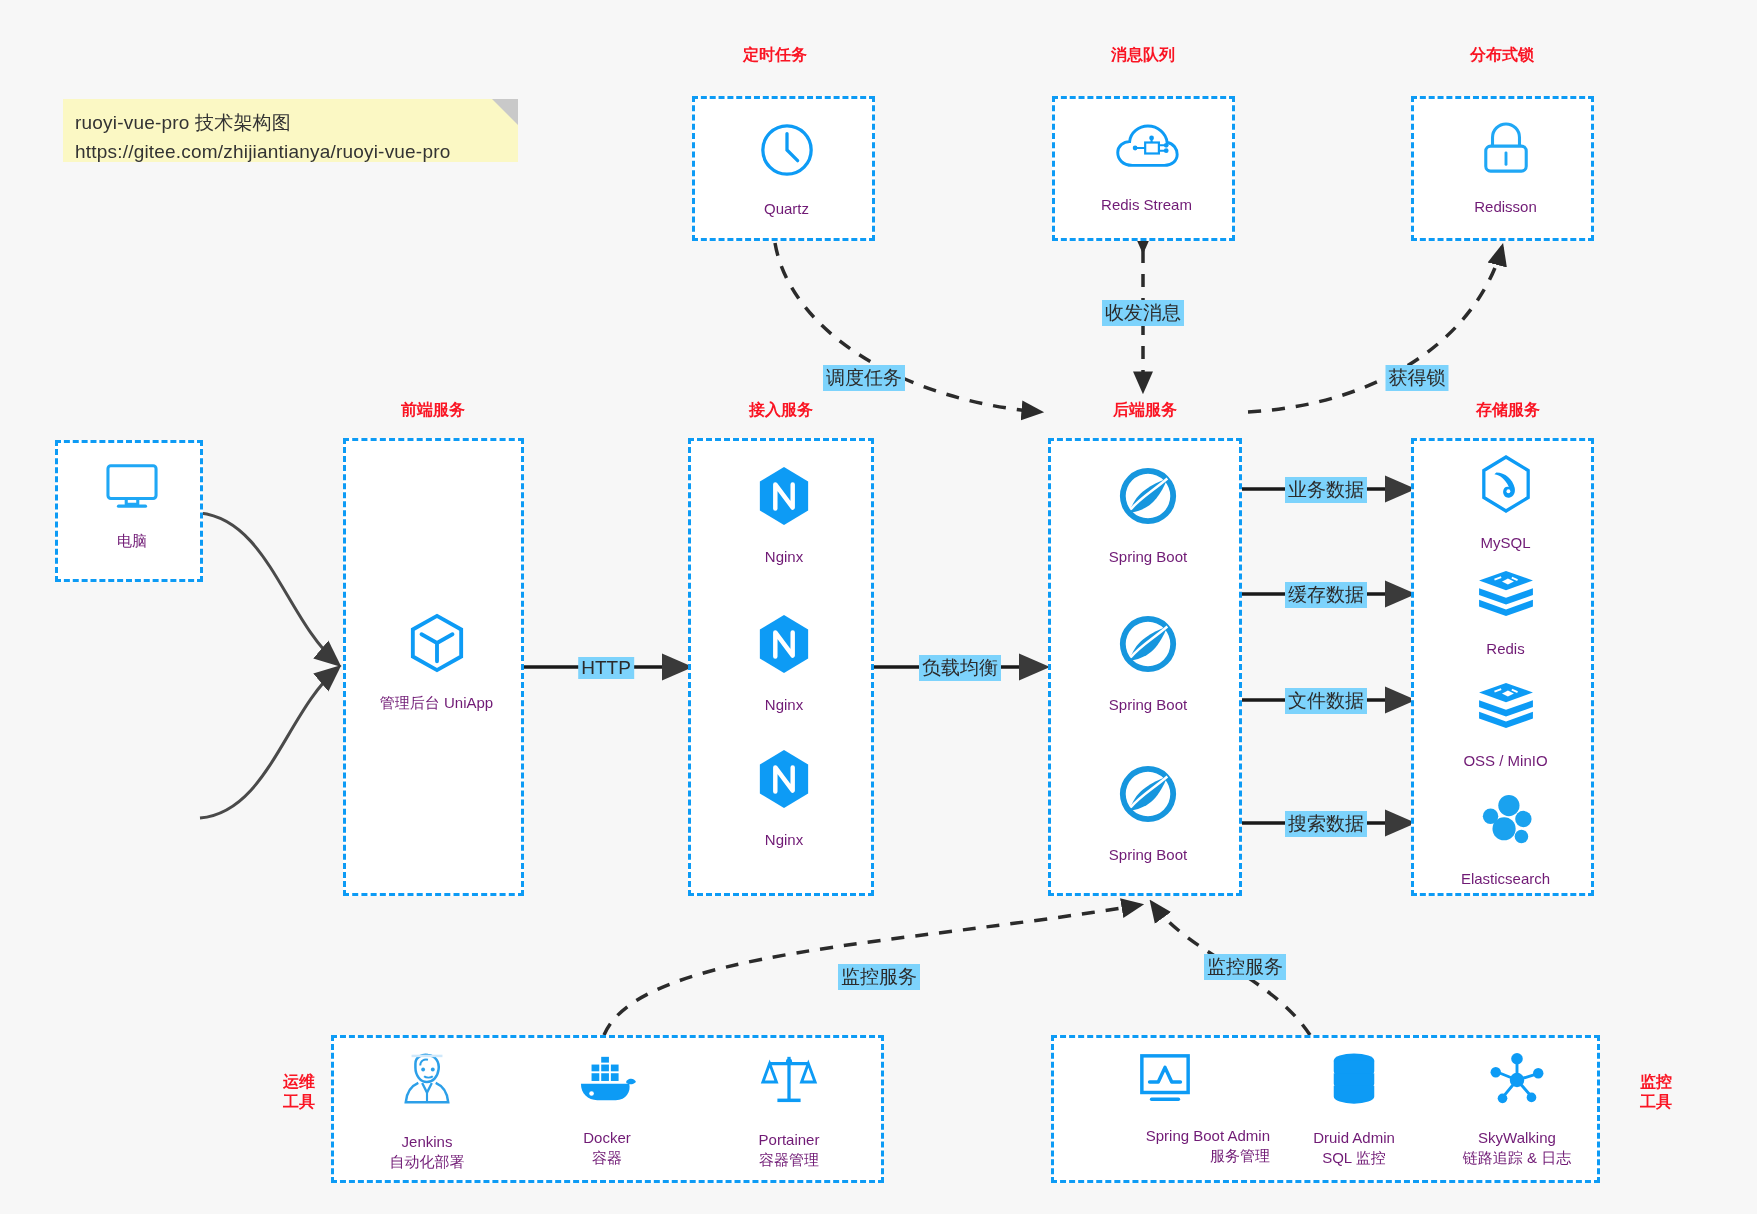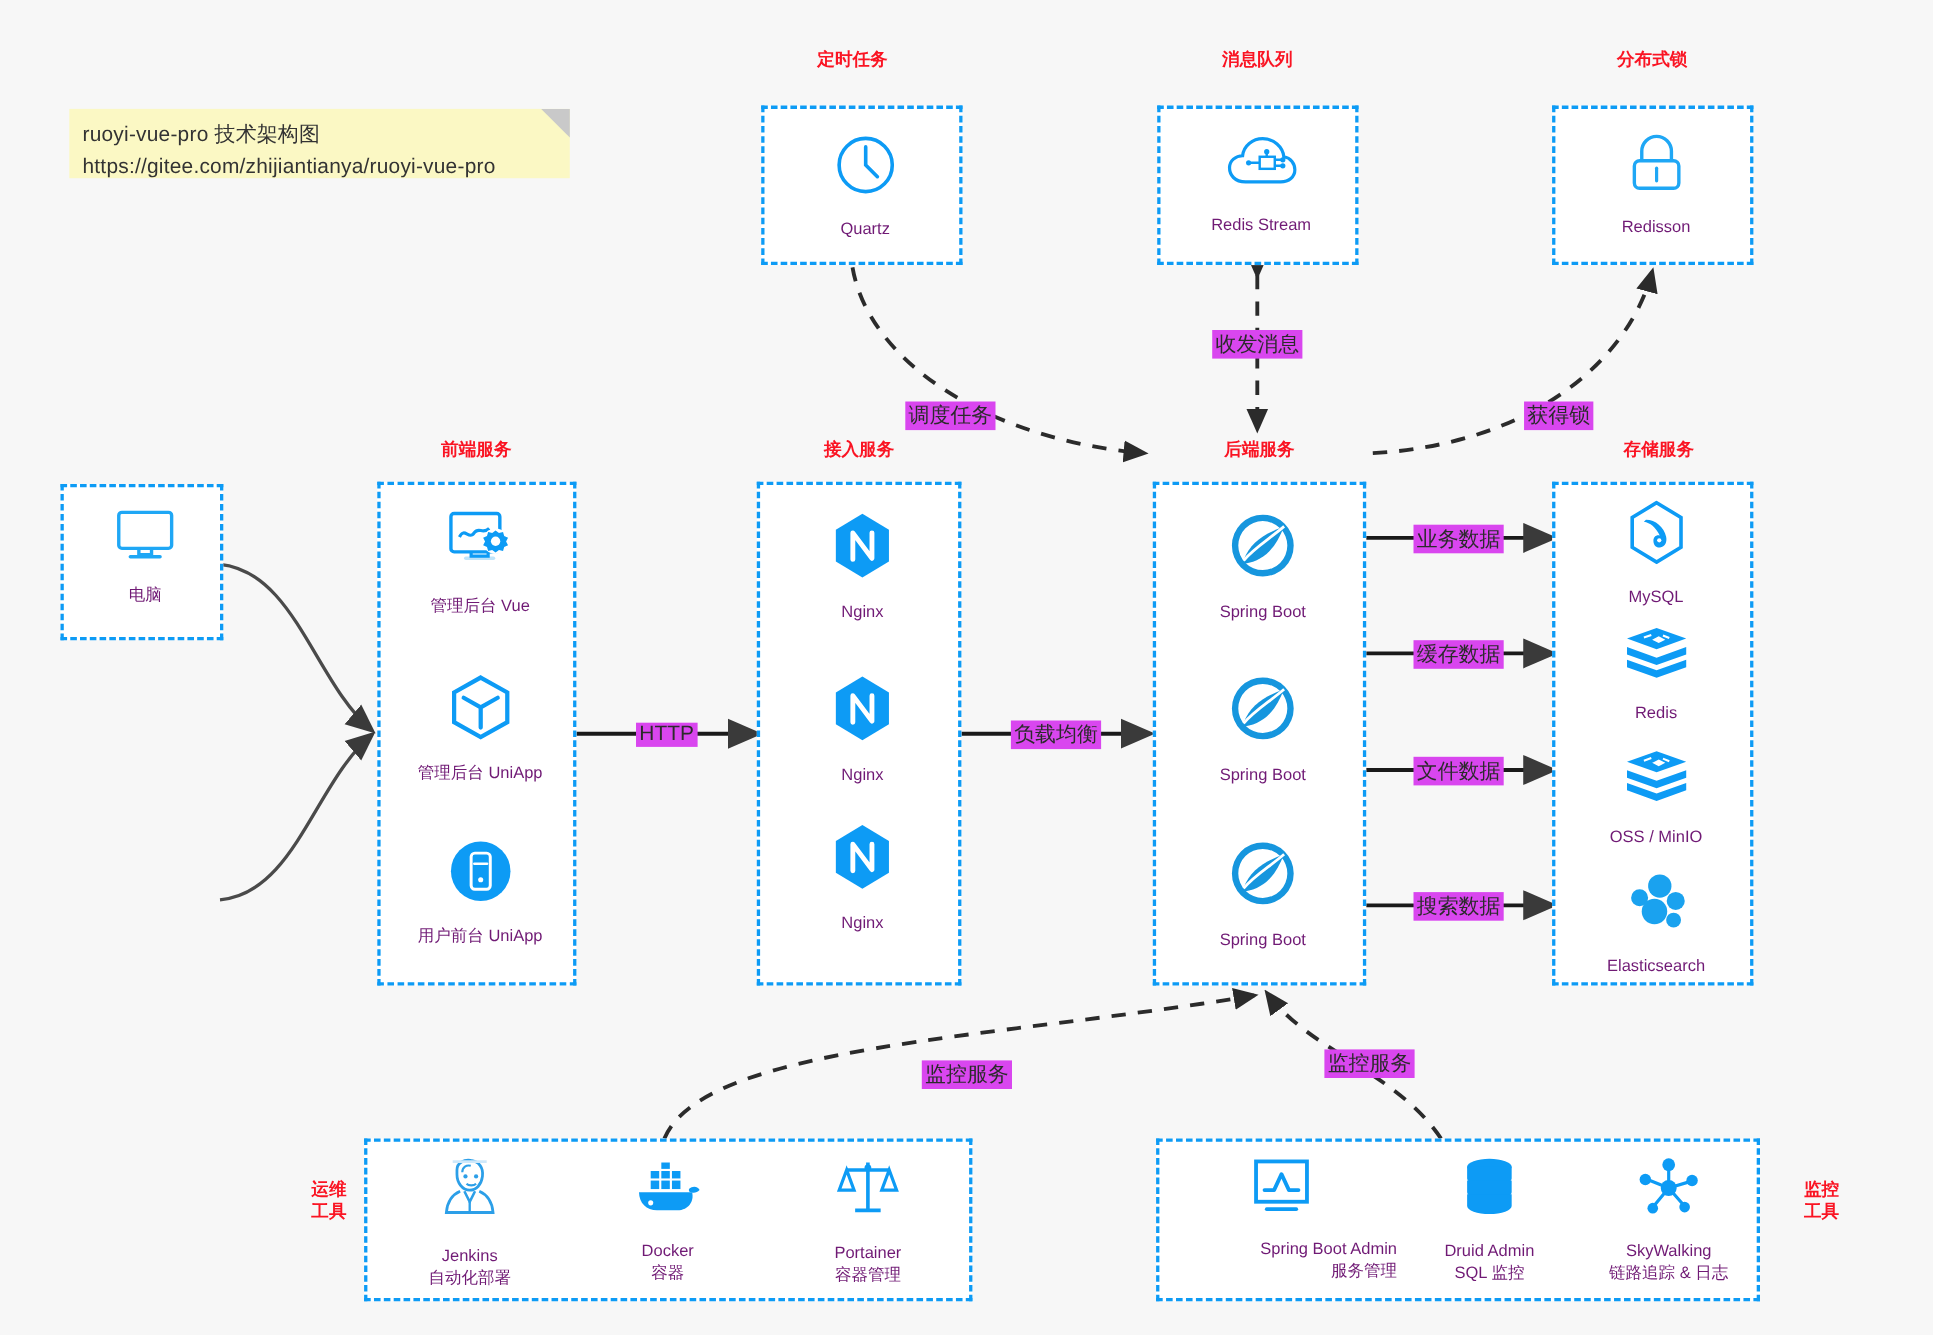--- a/index.html
+++ b/index.html
@@ -47,21 +47,21 @@
   
   .node{position:absolute;text-align:center;}
   .node .lbl{
     font-size:15px;color:#701a75;line-height:1.3;margin-top:20px;white-space:pre-line;
   }
   .node .ico{display:flex;align-items:center;justify-content:center;}
 
   
   .elabel{
     position:absolute;font-size:19px;color:#2b2b2b;
-    background:#d946ef;padding:0 3px;white-space:nowrap;
+    background:#7dd3fc;padding:0 3px;white-space:nowrap;
     transform:translate(-50%,-50%);
   }
 </style>
 </head>
 <body>
 
 <div id="stage">
 
   <svg id="wires" viewBox="0 0 1757 1214">
     <defs>
@@ -162,56 +162,31 @@
           <path d="M24,39 L24,45 L36,45 L36,39" fill="none" stroke="#1fa7f5" stroke-width="3.2"></path>
           <path d="M16,47 L44,47" stroke="#1fa7f5" stroke-width="3.4" stroke-linecap="round"></path>
         </svg>
       </div>
       <div class="lbl">电脑</div>
     </div>
   </div>
 
 
   <div class="dbox" style="left:343px;top:438px;width:181px;height:458px;">
-    <div class="node" style="left:0;top:22px;width:181px;">
-      <div class="ico">
-        <svg width="62" height="58" viewBox="0 0 64 60">
-          <rect x="4" y="4" width="46" height="36" rx="3" fill="none" stroke="#0d9bf5" stroke-width="3.2"></rect>
-          <path d="M12,26 C17,16 21,30 26,22 C30,16 34,24 40,18" fill="none" stroke="#0d9bf5" stroke-width="3"></path>
-          <path d="M18,46 L44,46" stroke="#bfe4fa" stroke-width="3.4" stroke-linecap="round"></path>
-          <path d="M23,40 L23,44 L39,44 L39,40" fill="none" stroke="#0d9bf5" stroke-width="3"></path>
-          <circle cx="46" cy="30" r="12" fill="#ffffff"></circle>
-          <path d="M46,20 l3.2,2.4 3.8,-1 1.1,3.8 3.6,1.6 -1.8,3.5 1.8,3.5 -3.6,1.6 -1.1,3.8 -3.8,-1 -3.2,2.4 -3.2,-2.4 -3.8,1 -1.1,-3.8 -3.6,-1.6 1.8,-3.5 -1.8,-3.5 3.6,-1.6 1.1,-3.8 3.8,1 z" fill="#0d9bf5"></path>
-          <circle cx="46" cy="30" r="4.4" fill="#ffffff"></circle>
-        </svg>
-      </div>
-      <div class="lbl">管理后台 Vue</div>
-    </div>
 
     <div class="node" style="left:0;top:172px;width:181px;">
       <div class="ico">
         <svg width="58" height="60" viewBox="0 0 60 62">
           <path d="M30,3 L55,17 L55,45 L30,59 L5,45 L5,17 Z" fill="none" stroke="#0d9bf5" stroke-width="4"></path>
           <path d="M30,31 L30,50 M30,31 L14,22 M30,31 L46,22" fill="none" stroke="#0d9bf5" stroke-width="4" stroke-linecap="round"></path>
         </svg>
       </div>
       <div class="lbl">管理后台 UniApp</div>
     </div>
 
-    <div class="node" style="left:0;top:322px;width:181px;">
-      <div class="ico">
-        <svg width="58" height="58" viewBox="0 0 60 60">
-          <circle cx="30" cy="30" r="28" fill="#0d9bf5"></circle>
-          <rect x="21" y="13" width="18" height="34" rx="3.5" fill="none" stroke="#ffffff" stroke-width="2.8"></rect>
-          <path d="M24,23 L36,23" stroke="#ffffff" stroke-width="2.4" stroke-linecap="round"></path>
-          <circle cx="30" cy="38" r="2.4" fill="#ffffff"></circle>
-        </svg>
-      </div>
-      <div class="lbl">用户前台 UniApp</div>
-    </div>
   </div>
 
   <div class="dbox" style="left:688px;top:438px;width:186px;height:458px;">
     <div class="node" style="left:0;top:24px;width:186px;">
       <div class="ico">
         <svg width="56" height="62" viewBox="0 0 58 64">
           <path d="M29,2 L54,17 L54,47 L29,62 L4,47 L4,17 Z" fill="#0d9bf5"></path>
           <path d="M20,45 L20,20 L38,44 L38,20" fill="none" stroke="#ffffff" stroke-width="4.6" stroke-linecap="round" stroke-linejoin="round"></path>
         </svg>
       </div>

